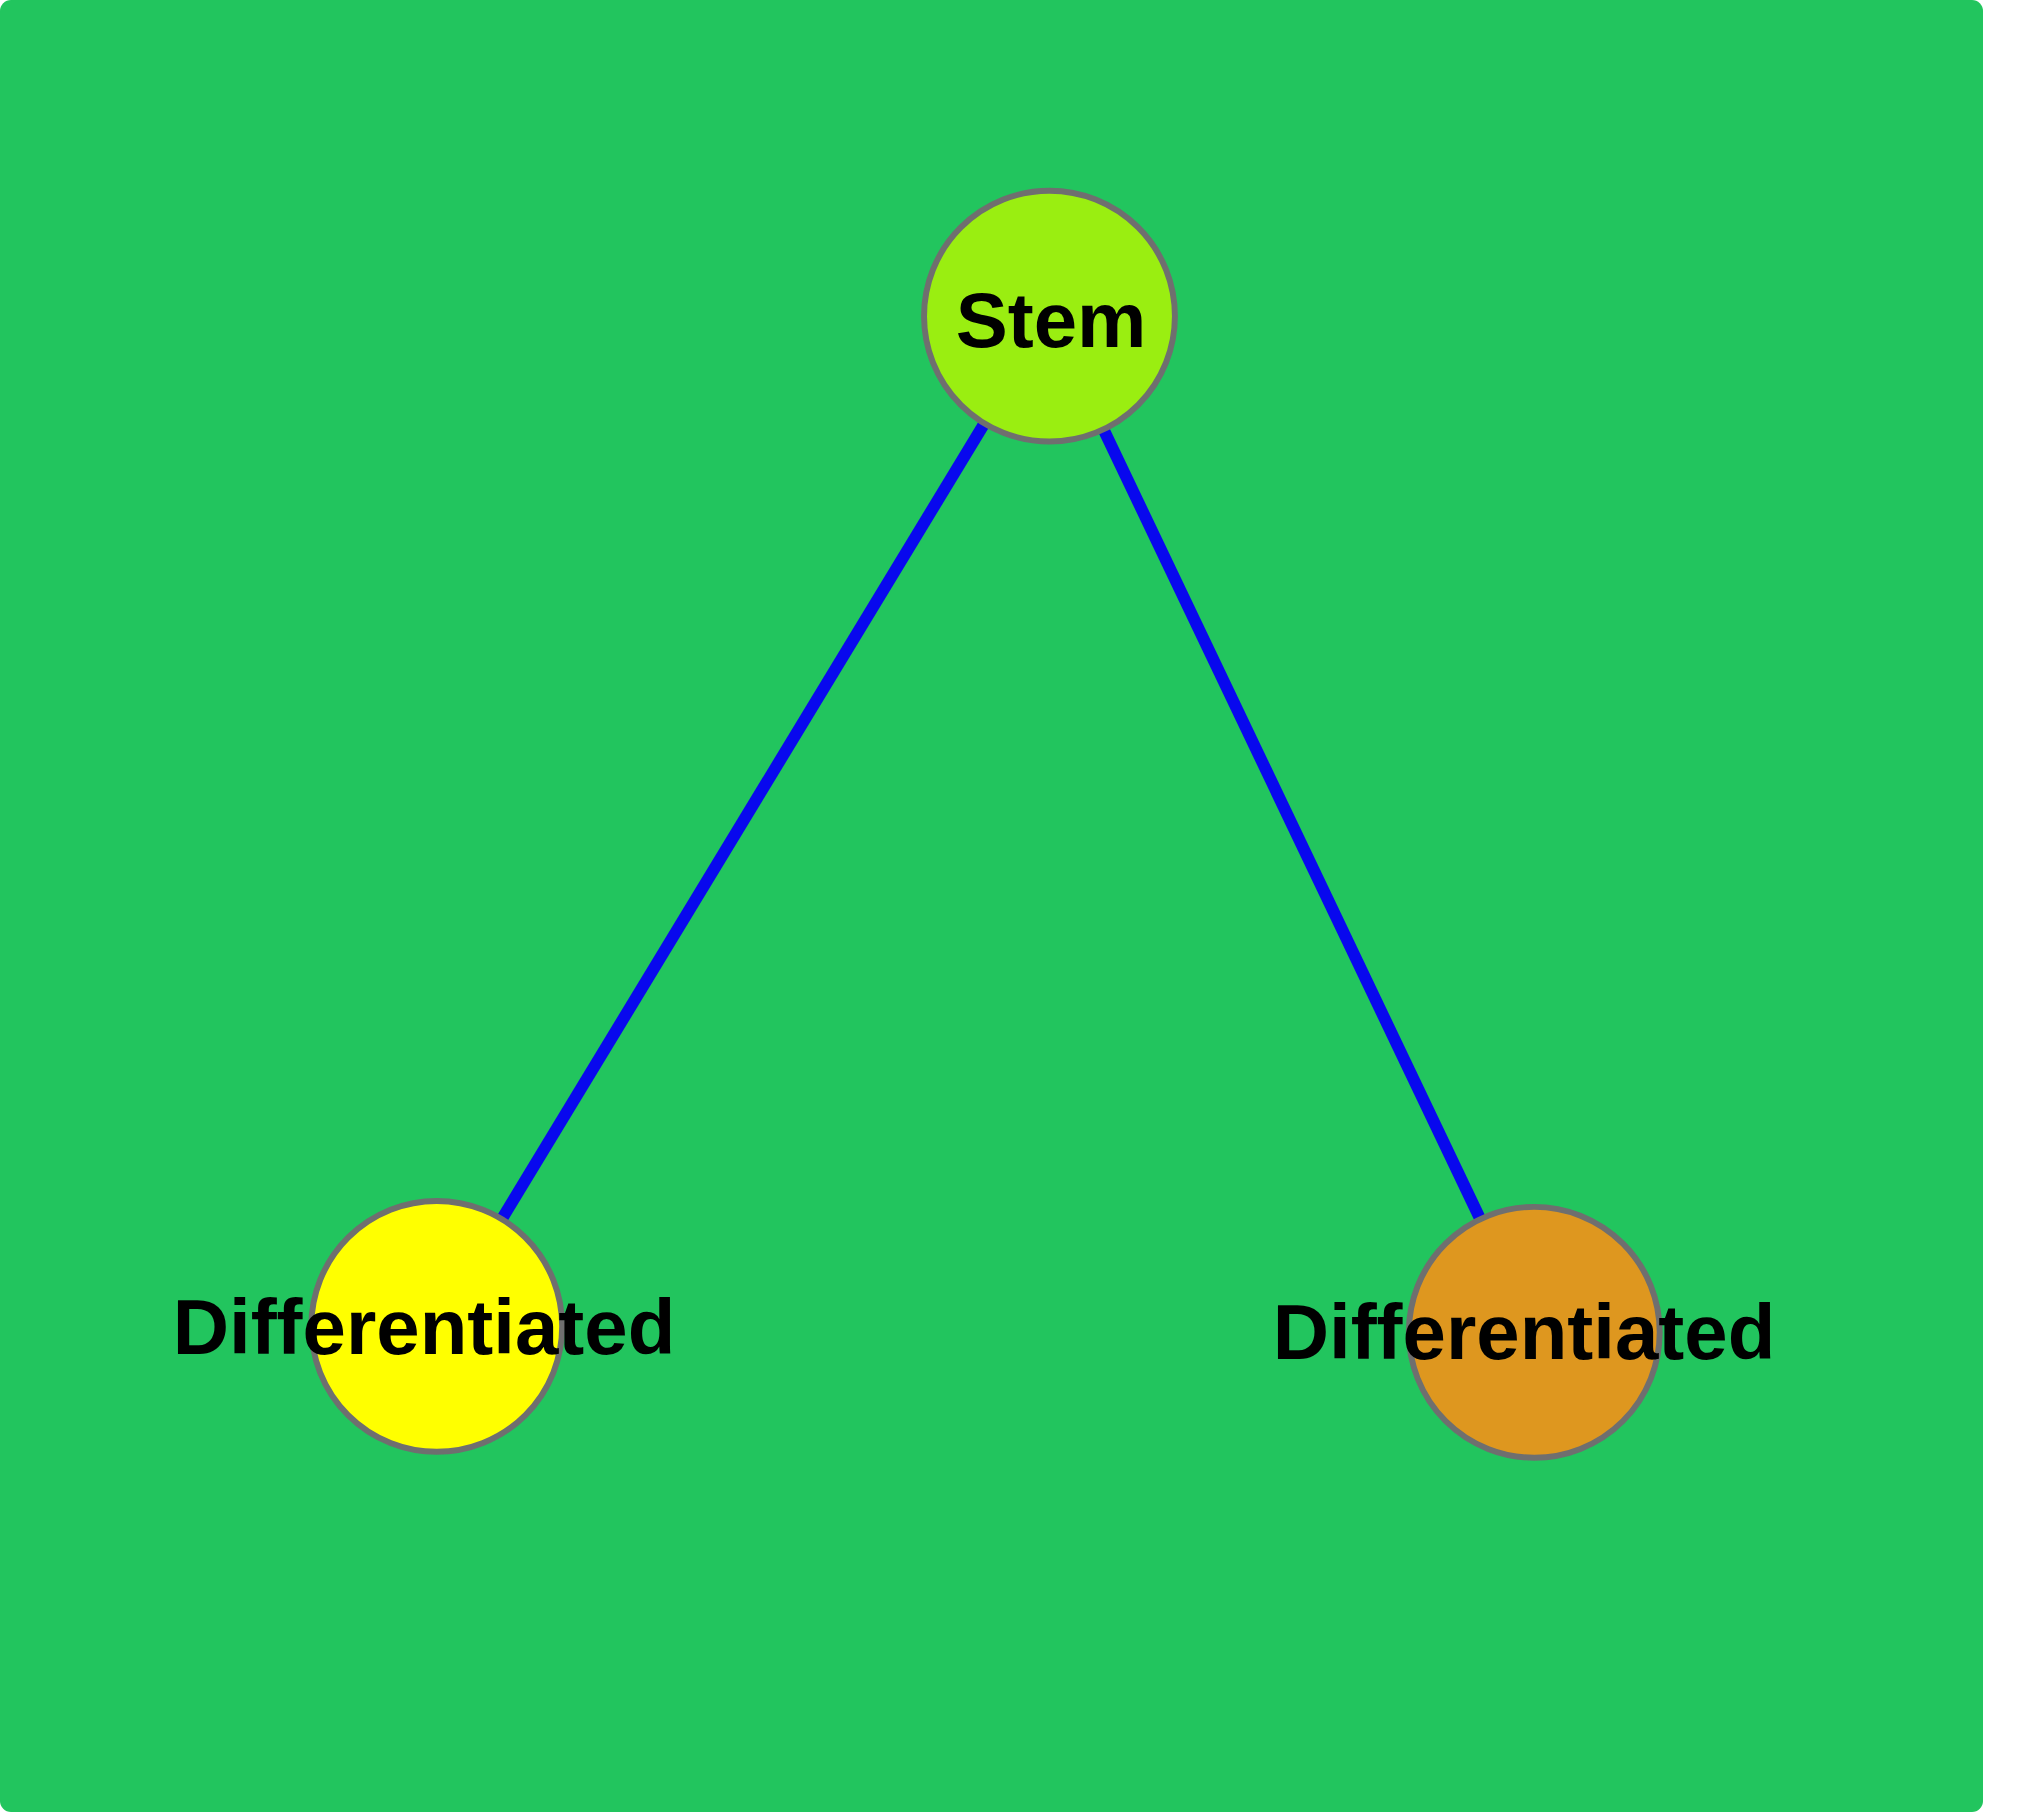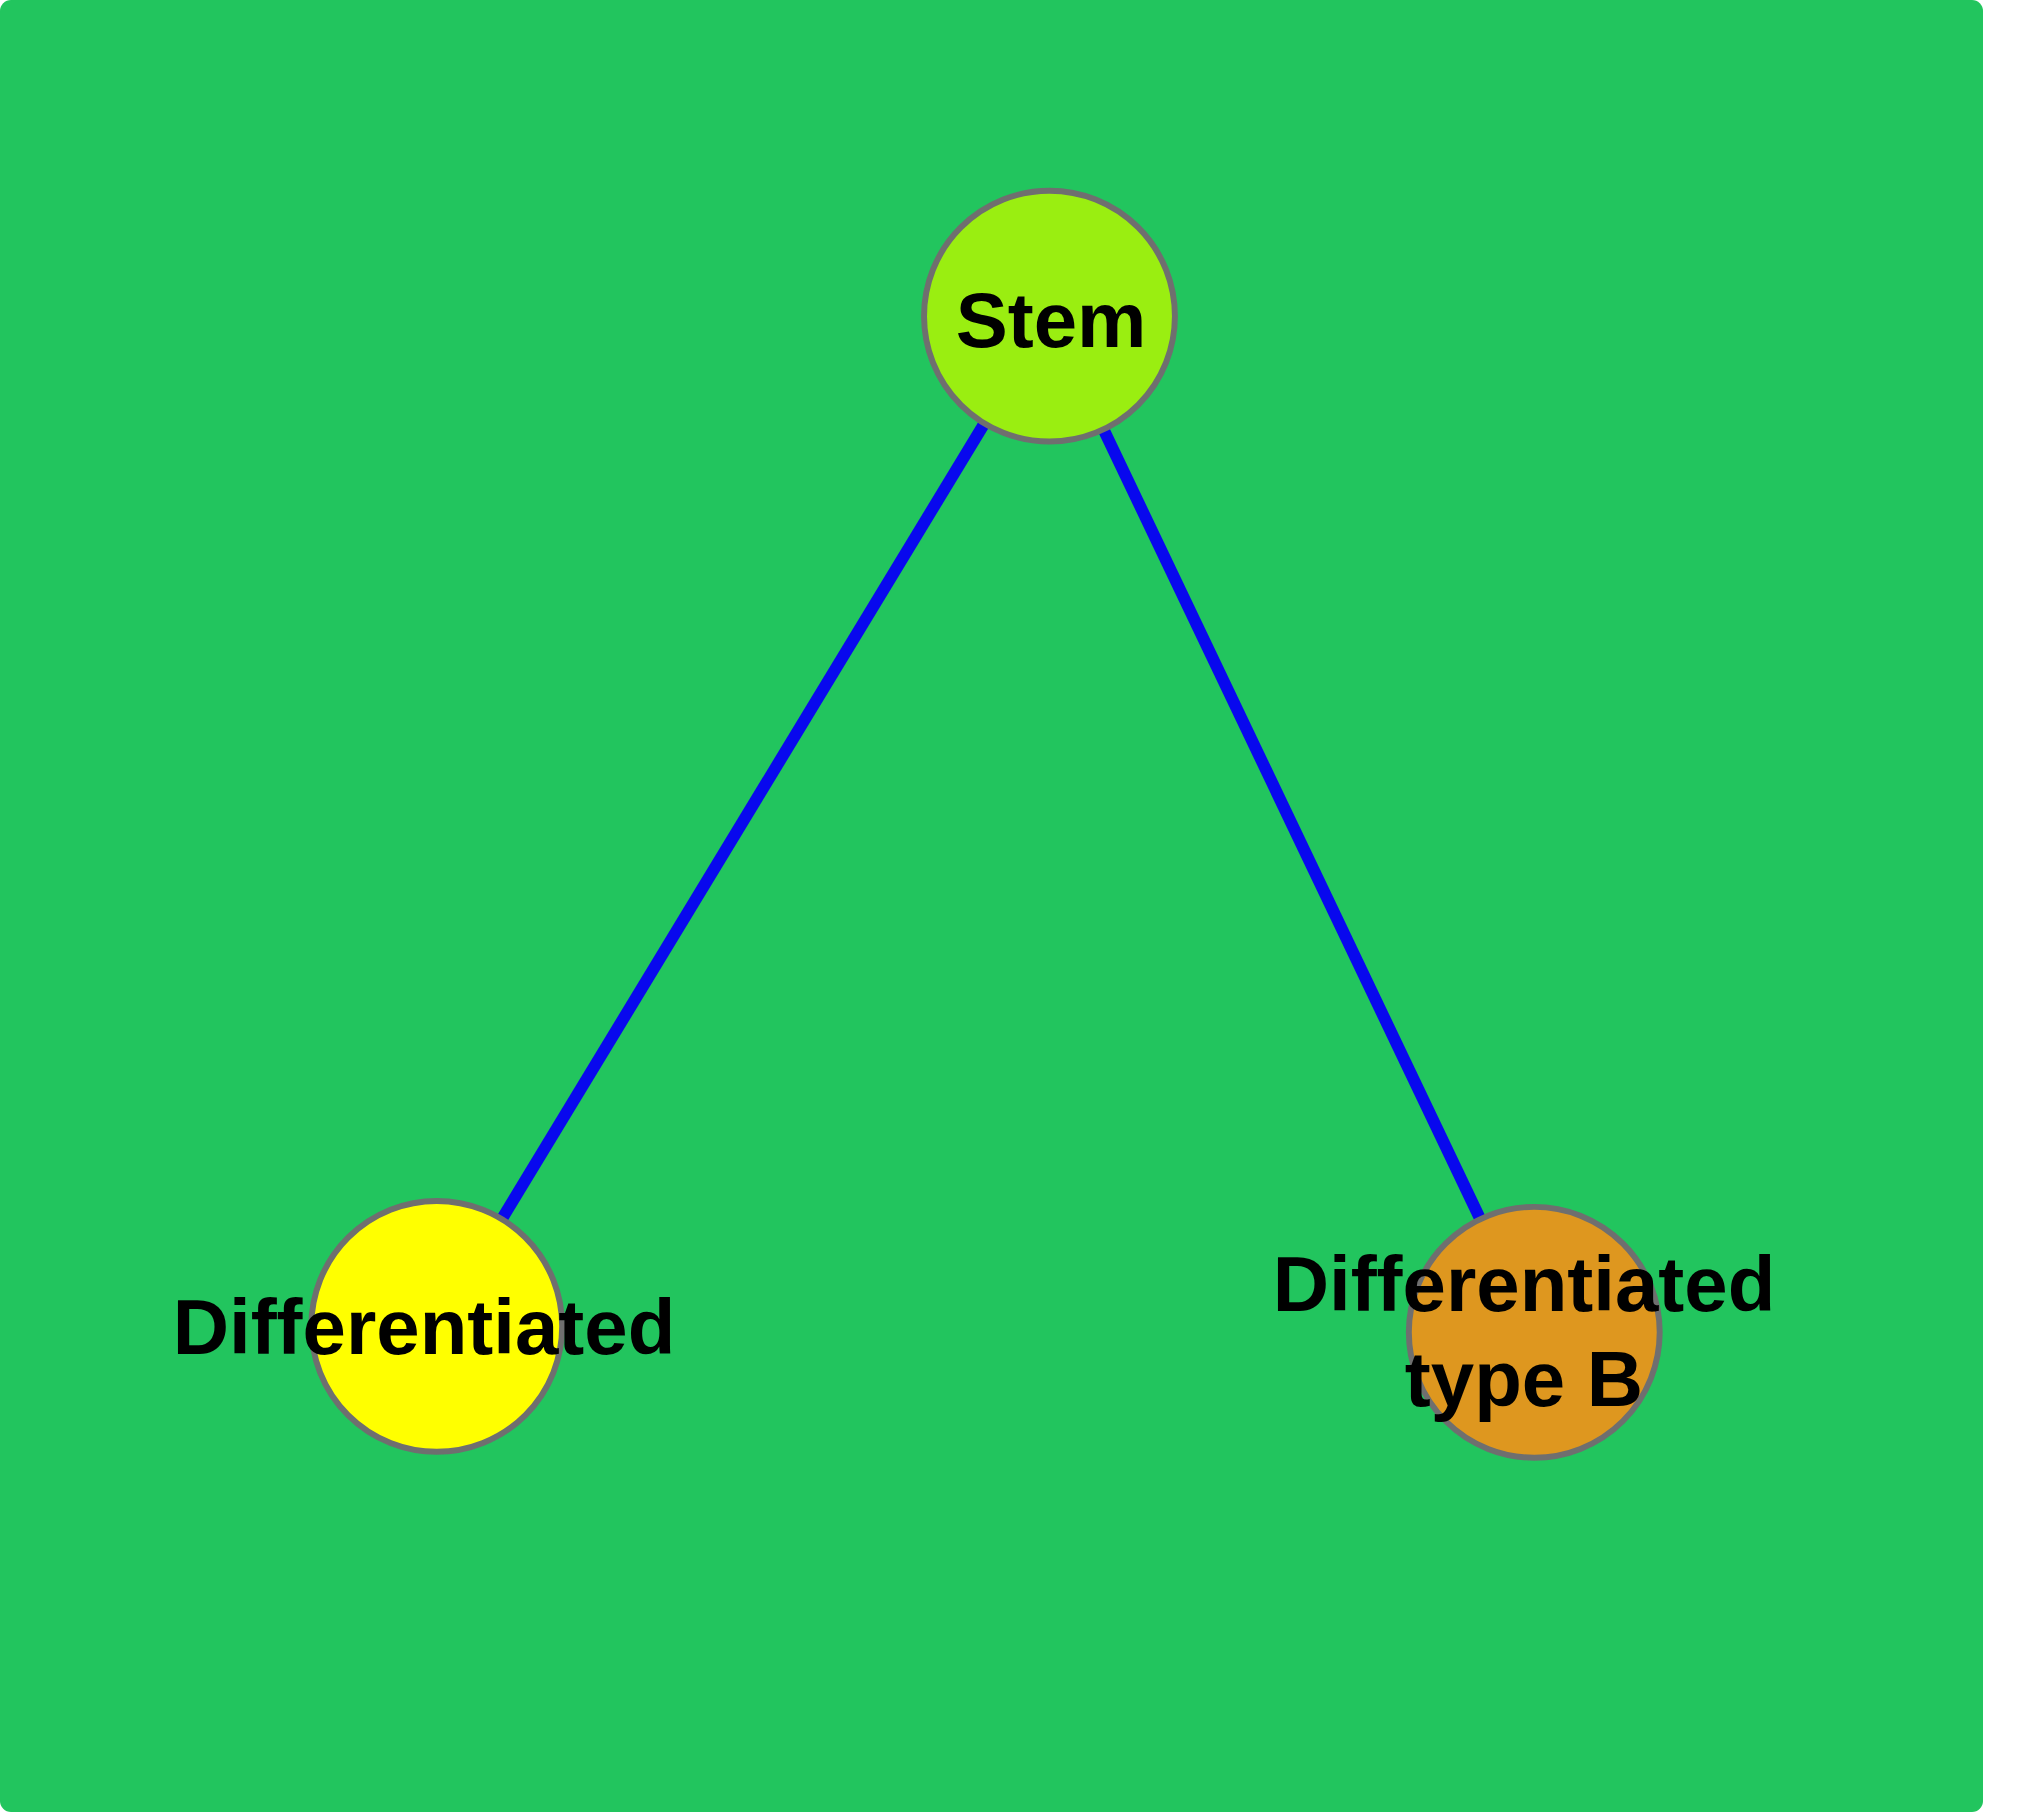--- a/index.html
+++ b/index.html
@@ -59,17 +59,16 @@
   </svg>
 
   <div class="label" style="left:1051px; top:320px;">Stem</div>
 
   <div class="label" style="left:424px; top:1327px;">
     <div>Differentiated</div>
   </div>
 
   <div class="label" style="left:1524px; top:1332px;">
     <div>Differentiated</div>
-    <div>type B</div>
   </div>
 
 </div>
 
 
 </body></html>

